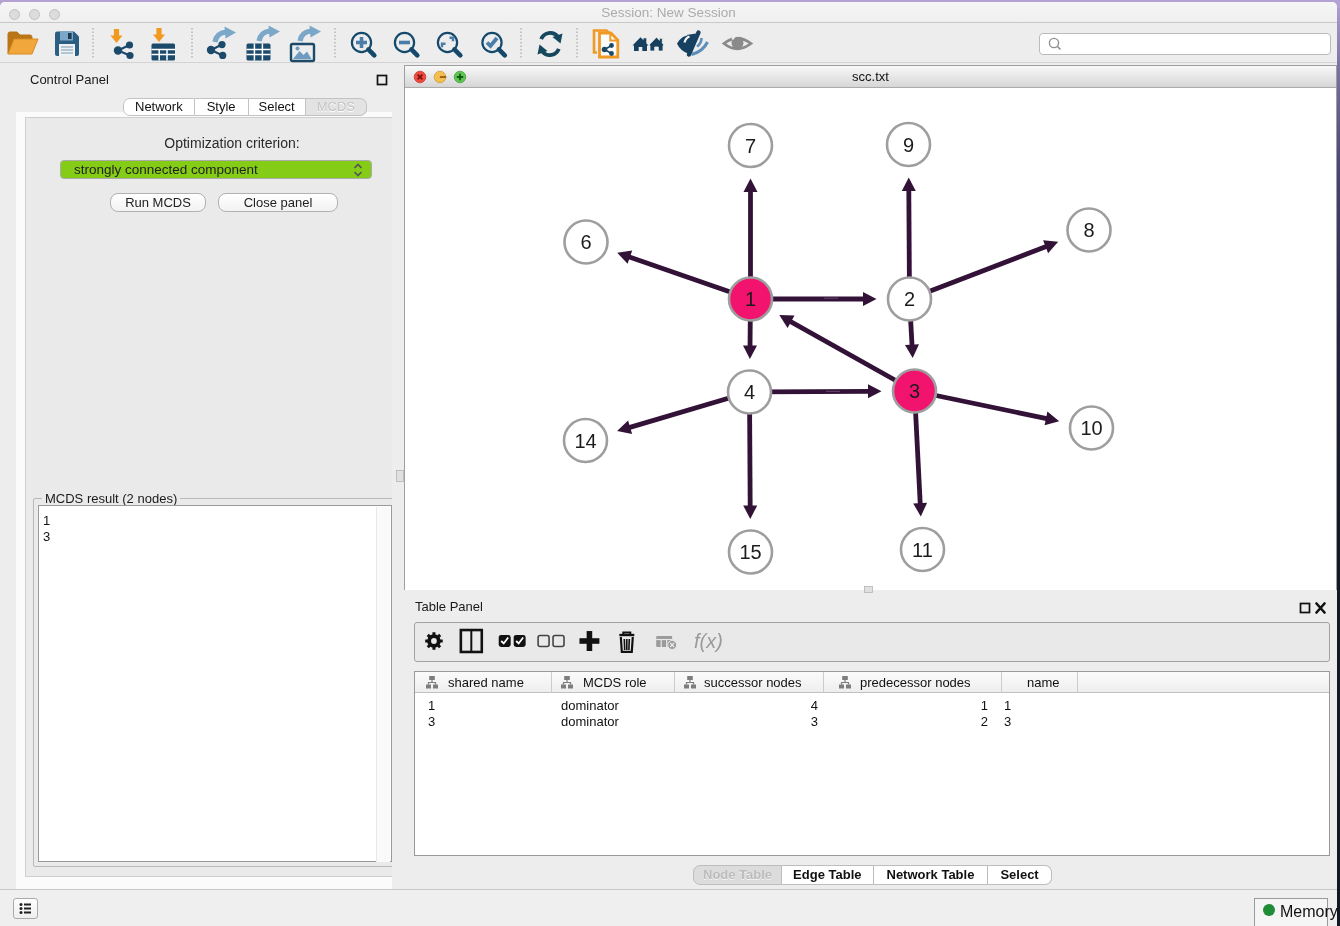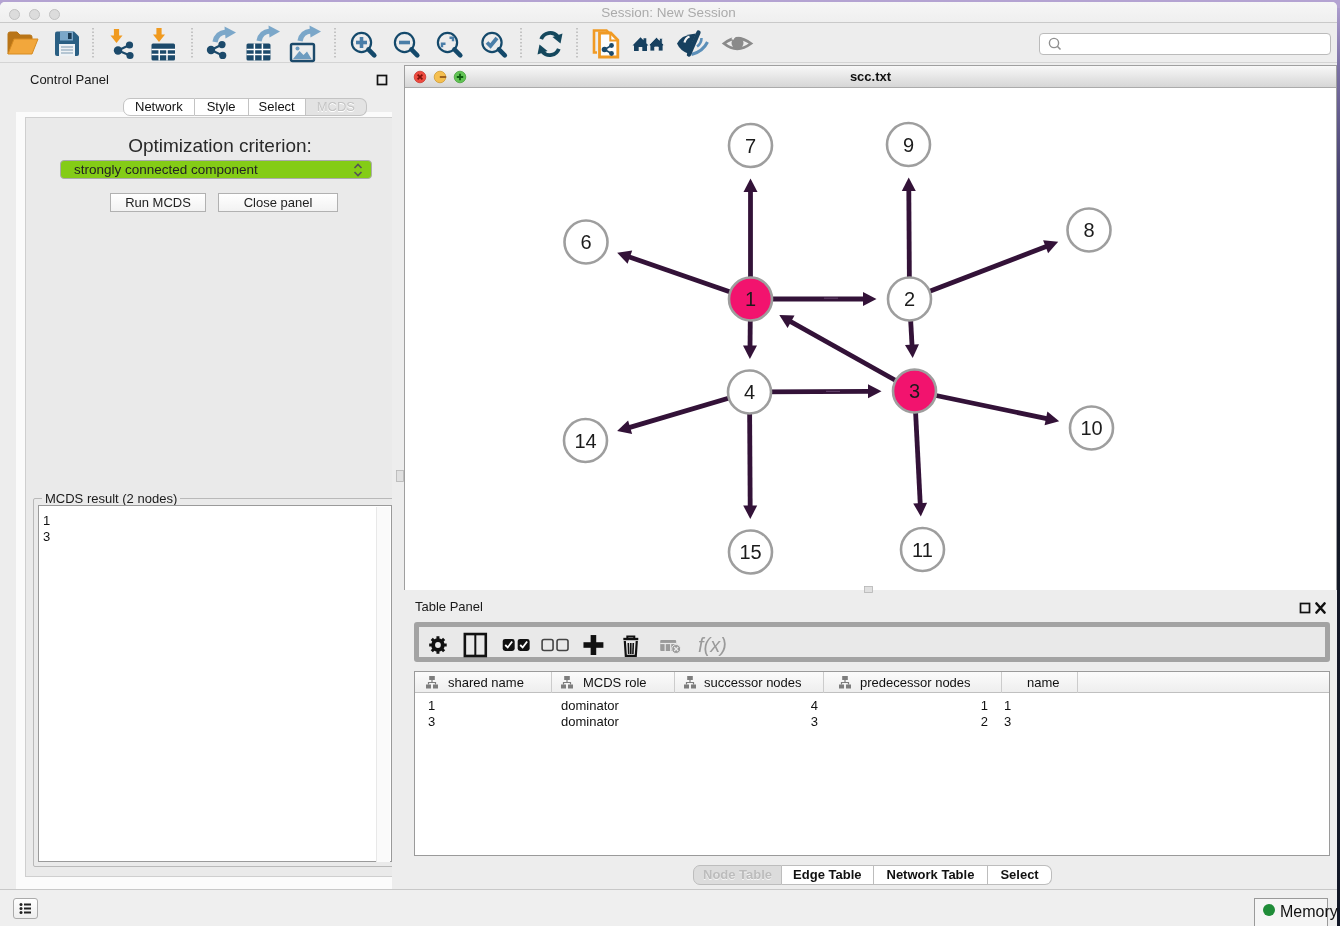--- a/index.html
+++ b/index.html
@@ -15,38 +15,38 @@
 #searchbox{position:absolute;left:1039px;top:9px;width:292px;height:22px;background:#fff;border:1px solid #bbb;border-radius:4px;}
 
 #cpanel{position:absolute;left:0;top:64px;width:392px;height:825px;background:#ededed;margin-left:16px;}
 #cpwhite{position:absolute;left:0;top:48px;width:392px;height:777px;background:#fbfbfb;}
 #cpanel .hdr{position:absolute;left:14px;top:8px;font-size:13px;color:#1a1a1a}
 #cptabs{position:absolute;left:79px;top:34px;height:18px;display:flex;font-size:13px;color:#111;padding-left:28px;}
 #cptabs .tab{background:#fff;border:1px solid #c3c3c3;border-left:none;padding:0 10px;line-height:16px;text-align:center}
 #cptabs .tab:first-child{border-left:1px solid #c3c3c3;border-radius:7px 0 0 7px}
 #cptabs .tab.dis{background:#e3e3e3;color:#c4c4c4;border-radius:0 7px 7px 0;text-shadow:0 1px 0 #fff}
 #cpcontent{position:absolute;left:9px;top:53px;width:375px;height:760px;background:#eaeaea;border:1px solid #cfcfcf;}
-#optlabel{position:absolute;left:8px;top:71px;width:392px;text-align:center;font-size:19px;color:#2a2a2a}
+#optlabel{position:absolute;left:20px;top:71px;width:392px;text-align:center;font-size:14px;color:#2a2a2a}
 #dropdown{position:absolute;left:44px;top:96px;width:312px;height:19px;background:#84cc16;border:1px solid #ababab;border-radius:4px;font-size:13.5px;color:#222;line-height:17px;padding-left:13px}
-.btn{position:absolute;height:19px;background:linear-gradient(#ffffff,#f2f2f2);border:1px solid #b1b1b1;border-radius:0;font-size:13px;color:#222;text-align:center;line-height:17px}
+.btn{position:absolute;height:19px;background:linear-gradient(#ffffff,#f2f2f2);border:1px solid #b1b1b1;border-radius:8px;font-size:13px;color:#222;text-align:center;line-height:17px}
 #groupbox{position:absolute;left:17px;top:434px;width:364px;height:369px;border:1px solid #b9b9b9;border-radius:2px;}
 #grouplabel{position:absolute;left:8px;top:-8px;background:#eaeaea;padding:0 3px;font-size:13px;color:#1a1a1a}
 #resultarea{position:absolute;left:4px;top:6px;width:354px;height:357px;background:#fff;border:1px solid #9a9a9a;font-size:13px;color:#111;padding:7px 0 0 4px;line-height:16px}
 #resscroll{position:absolute;right:1px;top:1px;width:14px;height:355px;background:#fafafa;border-left:1px solid #e8e8e8}
 
 #vsplit{position:absolute;left:392px;top:64px;width:12px;height:825px;background:#ededed;}
 
 #netframe{position:absolute;left:404px;top:65px;width:933px;height:525px;border:1px solid #9f9f9f;border-bottom:none;background:#fff;}
 #nettitle{position:absolute;left:0;top:0;width:931px;height:22px;background:linear-gradient(#f8f8f8,#d6d6d6);border-bottom:1px solid #ababab;}
-#nettitle .t{position:absolute;width:100%;text-align:center;top:3px;font-size:13px;font-weight:bold;color:#111}
+#nettitle .t{position:absolute;width:100%;text-align:center;top:3px;font-size:13px;font-weight:normal;color:#111}
 #netcanvas{position:absolute;left:0;top:23px;width:931px;height:501px;background:#fff;}
 
 #tpanel{position:absolute;left:404px;top:590px;width:933px;height:299px;background:#ededed;}
 #tpanel .hdr{position:absolute;left:11px;top:9px;font-size:13px;color:#1a1a1a}
-#ttoolbar{position:absolute;left:10px;top:32px;width:916px;height:40px;background:#e9e9e9;border:5px solid #a3a3a3;border-radius:3px}
+#ttoolbar{position:absolute;left:10px;top:32px;width:916px;height:40px;background:#e9e9e9;border:1px solid #a3a3a3;border-radius:3px}
 #ttable{position:absolute;left:10px;top:81px;width:916px;height:185px;background:#fff;border:1px solid #9a9a9a;}
 #thead{position:absolute;left:0;top:0;width:914px;height:21px;background:linear-gradient(#fbfbfb,#eeeeee);border-bottom:1px solid #c0c0c0;font-size:13px;color:#111}
 .hcell{position:absolute;top:0;height:21px;border-right:1px solid #cccccc;}
 .hlab{position:absolute;top:0;line-height:21px}
 .wmicons{position:absolute;width:32px;height:12px}
 .trow{position:absolute;font-size:13px;color:#111;height:16px;line-height:16px}
 #btabs{position:absolute;left:289px;top:275px;height:20px;display:flex;font-size:13px;font-weight:bold;color:#111}
 #btabs .tab{background:#fff;border:1px solid #bdbdbd;border-left:none;padding:0 9px;line-height:18px}
 #btabs .tab.dis{background:#dcdcdc;color:#bcbcbc;border-radius:7px 0 0 7px;border-left:1px solid #bdbdbd;text-shadow:0 1px 0 #f5f5f5;}
 #btabs .tab:last-child{border-radius:0 7px 7px 0}

